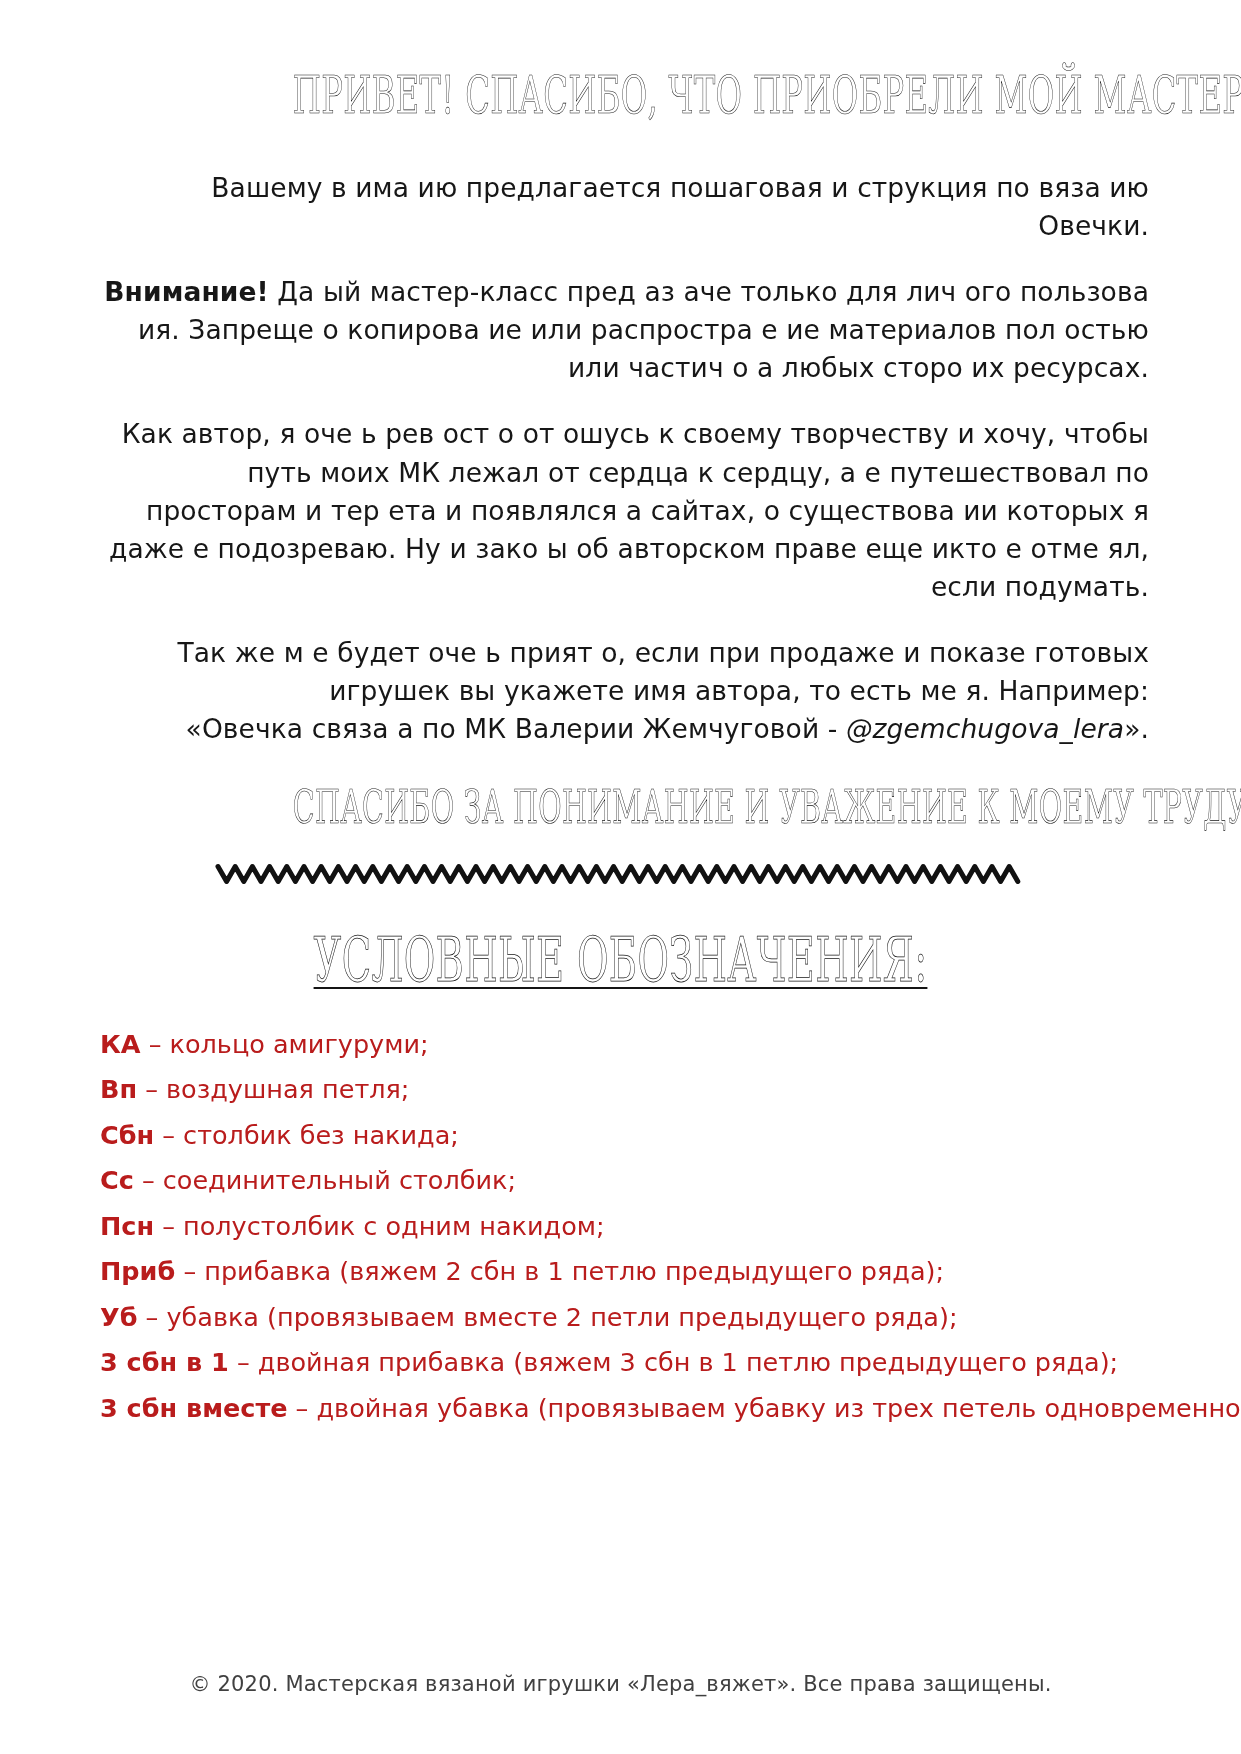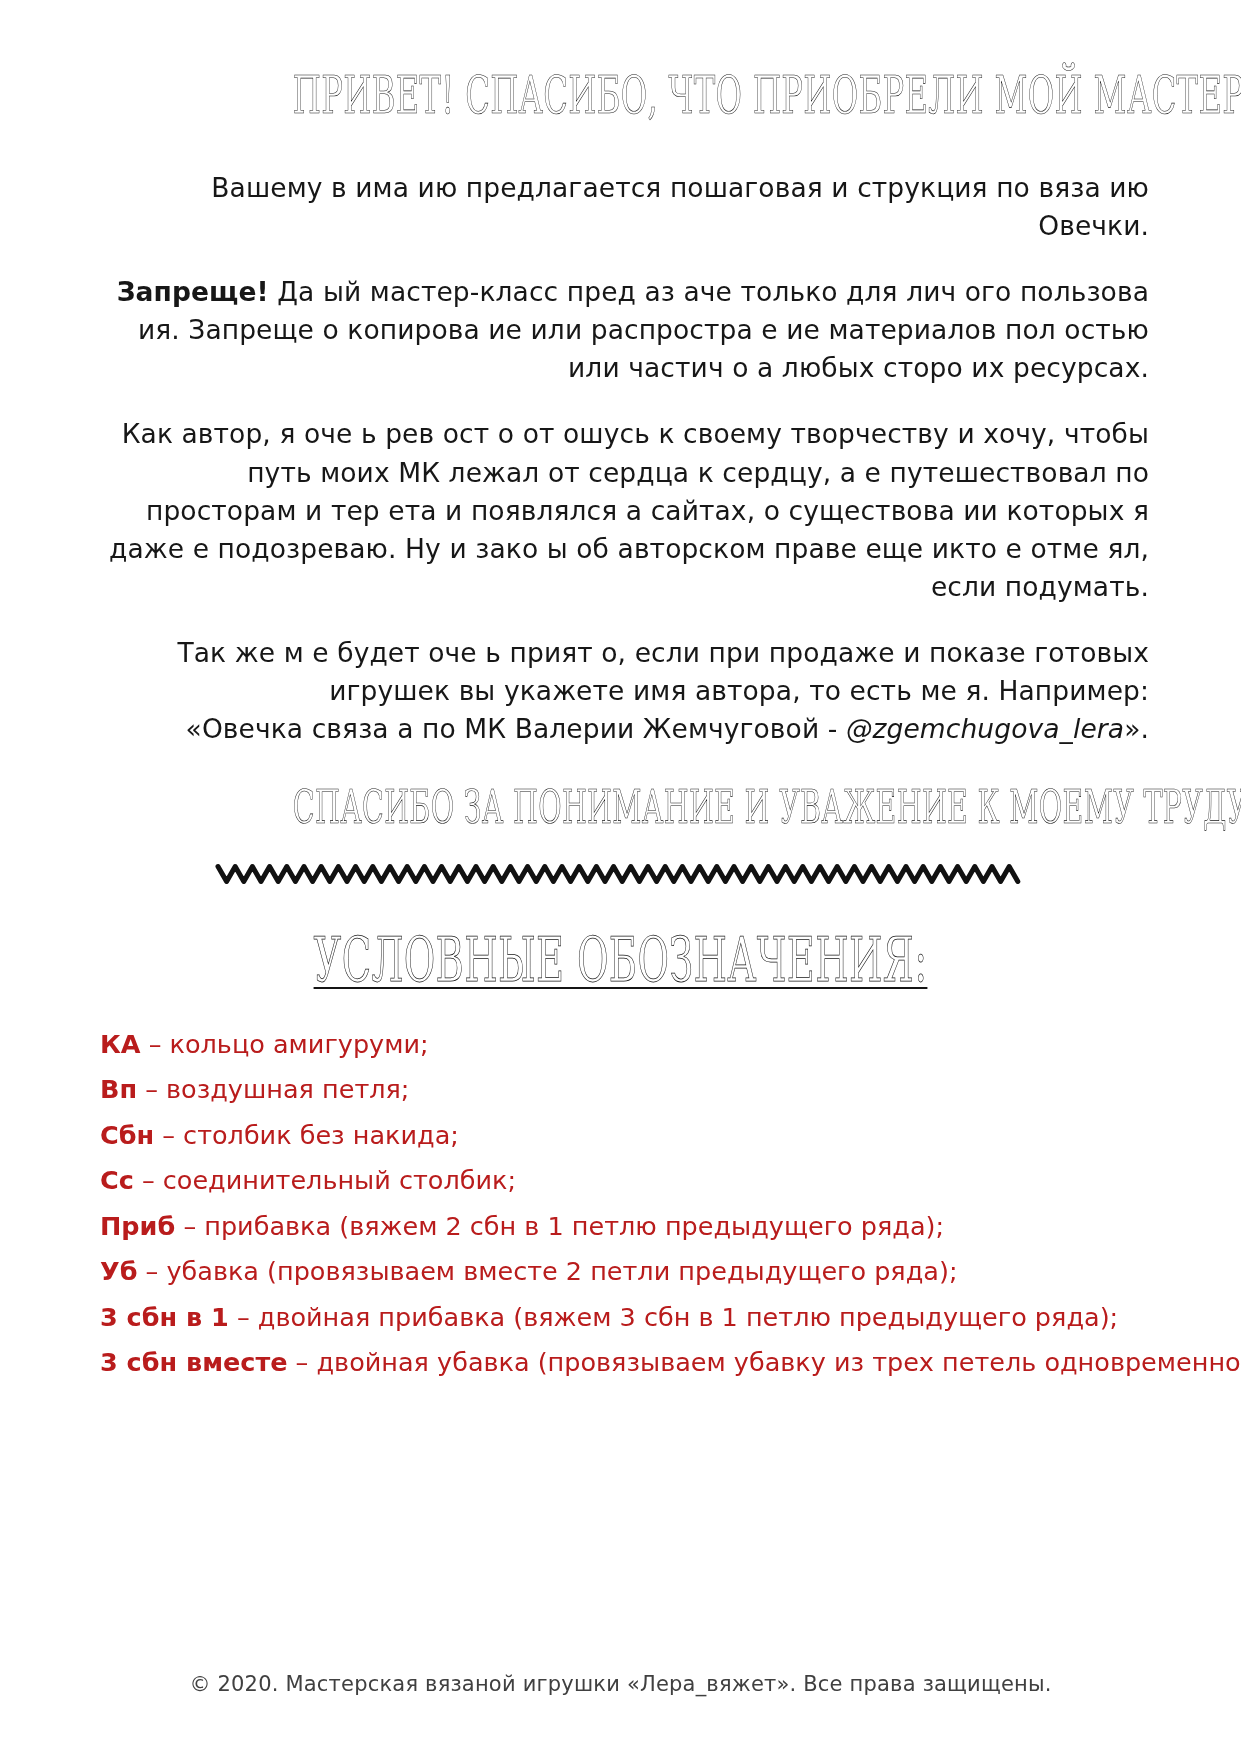--- a/index.html
+++ b/index.html
@@ -141,21 +141,21 @@
 <div class="page">
 
   <h1 class="display-heading" id="title-heading">ПРИВЕТ! СПАСИБО, ЧТО ПРИОБРЕЛИ МОЙ МАСТЕР-КЛАСС!</h1>
 
   <div class="body-block">
 
     <p class="para">Вашему в има ию предлагается пошаговая и струкция по вяза ию Овечки.</p>
 
 
     <p class="para">
-      <span class="strong">Запреще!</span><span> Да ый мастер-класс пред аз аче только для лич ого пользова ия. Запреще о копирова ие или распростра е ие материалов пол остью или частич о а любых сторо их ресурсах.</span>
+      <span class="strong">Внимание!</span><span> Да ый мастер-класс пред аз аче только для лич ого пользова ия. Запреще о копирова ие или распростра е ие материалов пол остью или частич о а любых сторо их ресурсах.</span>
     </p>
 
     <p class="para">Как автор, я оче ь рев ост о от ошусь к своему творчеству и хочу, чтобы путь моих МК лежал от сердца к сердцу, а е путешествовал по просторам и тер ета и появлялся а сайтах, о существова ии которых я даже е подозреваю. Ну и зако ы об авторском праве еще икто е отме ял, если подумать.</p>
 
     <p class="para">
       <span>Так же м е будет оче ь прият о, если при продаже и показе готовых игрушек вы укажете имя автора, то есть ме я. Например:</span><br>
       <span> «Овечка связа а по МК Валерии Жемчуговой - </span><span class="handle-line">@zgemchugova_lera</span><span>».</span>
     </p>
 
   </div>
@@ -168,20 +168,21 @@
     </svg>
   </div>
 
   <h2 class="display-heading" id="legend-heading">УСЛОВНЫЕ ОБОЗНАЧЕНИЯ:</h2>
 
   <ul class="legend-list" id="legend-list">
       <li><span class="abbr">КА</span><span class="dash"> – </span><span class="def">кольцо амигуруми;</span></li>
       <li><span class="abbr">Вп</span><span class="dash"> – </span><span class="def">воздушная петля;</span></li>
       <li><span class="abbr">Сбн</span><span class="dash"> – </span><span class="def">столбик без накида;</span></li>
       <li><span class="abbr">Сс</span><span class="dash"> – </span><span class="def">соединительный столбик;</span></li>
+      <li><span class="abbr">Псн</span><span class="dash"> – </span><span class="def">полустолбик с одним накидом;</span></li>
       <li><span class="abbr">Приб</span><span class="dash"> – </span><span class="def">прибавка (вяжем 2 сбн в 1 петлю предыдущего ряда);</span></li>
       <li><span class="abbr">Уб</span><span class="dash"> – </span><span class="def">убавка (провязываем вместе 2 петли предыдущего ряда);</span></li>
       <li><span class="abbr">3 сбн в 1</span><span class="dash"> – </span><span class="def">двойная прибавка (вяжем 3 сбн в 1 петлю предыдущего ряда);</span></li>
       <li><span class="abbr">3 сбн вместе</span><span class="dash"> – </span><span class="def">двойная убавка (провязываем убавку из трех петель одновременно).</span></li>
     </ul>
 
   <div class="footer">© 2020. Мастерская вязаной игрушки «Лера_вяжет». Все права защищены.</div>
 
 </div>
 

